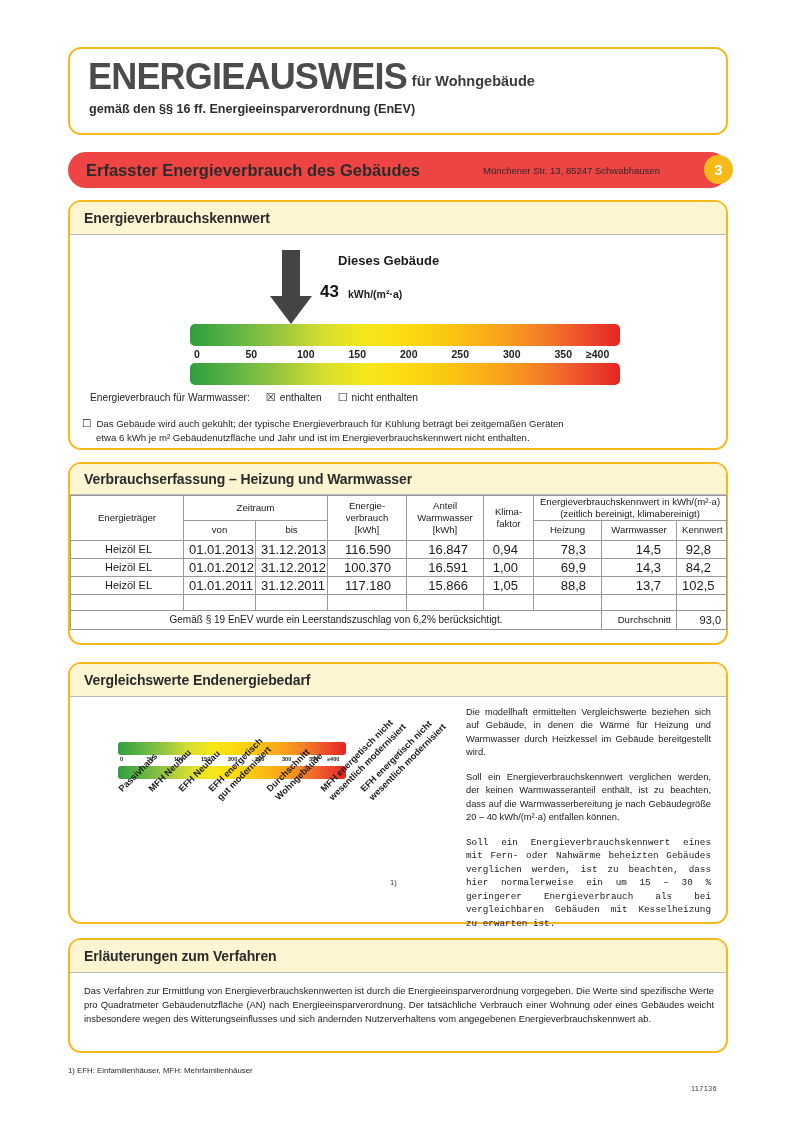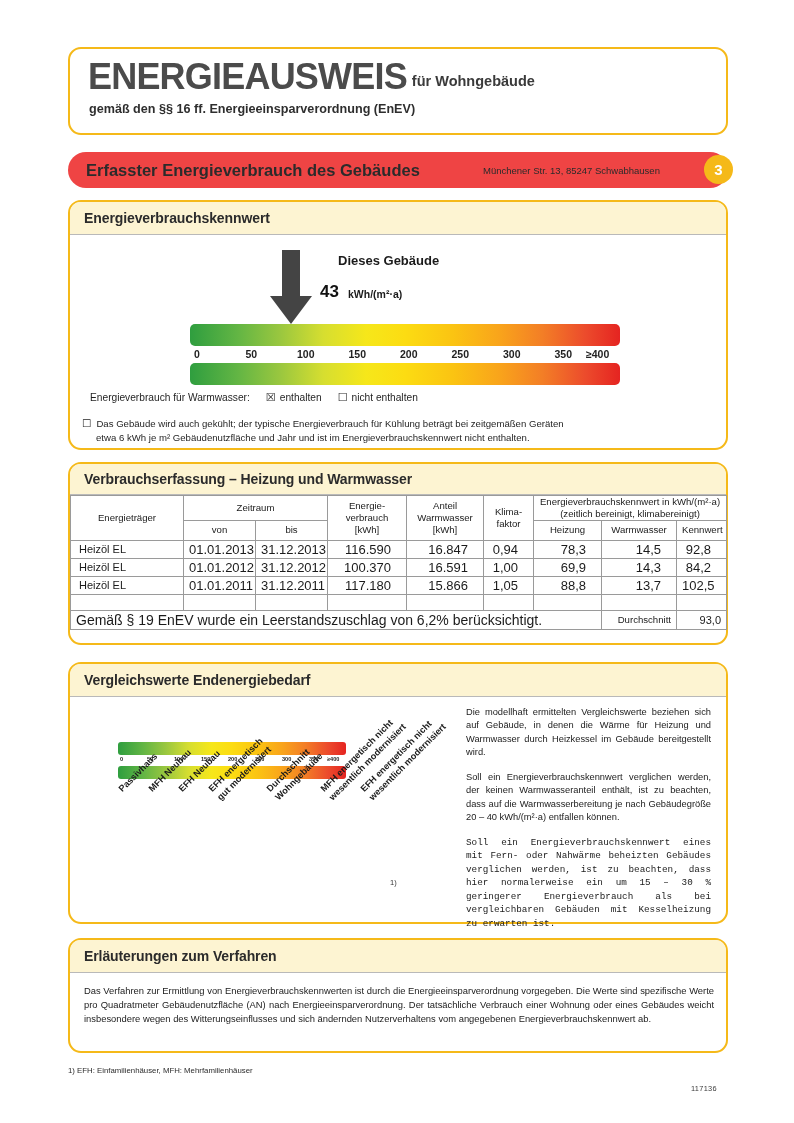--- a/index.html
+++ b/index.html
@@ -199,28 +199,28 @@
     color: #1b1b1b;
     table-layout: fixed;
   }
   table.verbrauch th, table.verbrauch td {
     border: 1px solid #9a9a9a;
     padding: 0 5px;
     font-weight: normal;
     vertical-align: middle;
   }
   table.verbrauch th { text-align: center; line-height: 1.25; }
-  table.verbrauch td.txt { text-align: left; font-size: 11px; padding-left: 8px; }
+  table.verbrauch td.txt { text-align: center; font-size: 11px; padding-left: 8px; }
   table.verbrauch td.num { text-align: right; font-size: 13px; padding-right: 15px; }
   .h-sub { font-size: 9.6px; }
   tr.data td { height: 17px; }
   tr.blank td { height: 15px; border-left: 1px solid #9a9a9a; border-right: 1px solid #9a9a9a; }
   td.note {
-    text-align: left;
-    font-size: 14px;
+    text-align: center;
+    font-size: 10px;
     padding-left: 7px;
     height: 18px;
   }
   td.avg-label { text-align: right; font-size: 9.6px; padding-right: 7px; }
   td.avg-val { text-align: right; font-size: 11px; font-weight: bold; padding-right: 7px; }
 
   
   #sec-vergleich { left: 68px; top: 662px; width: 660px; height: 262px; }
   #sec-vergleich .panel-head { height: 33px; }
 

